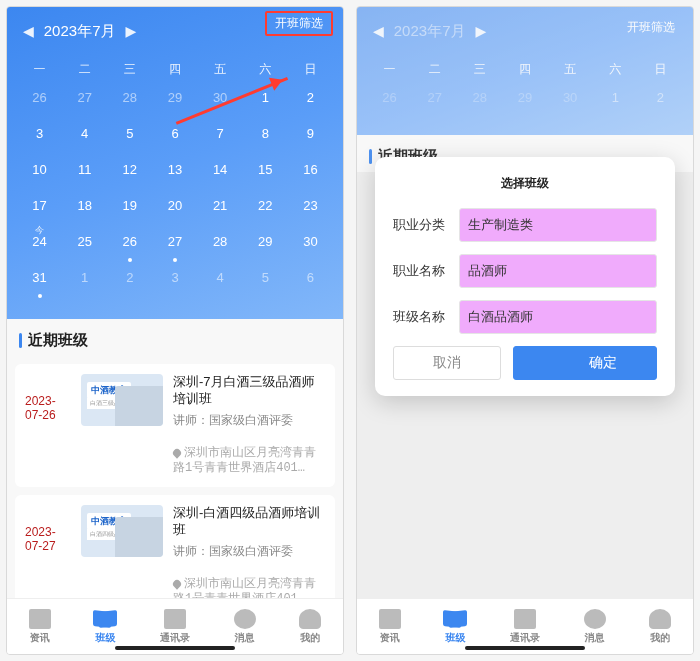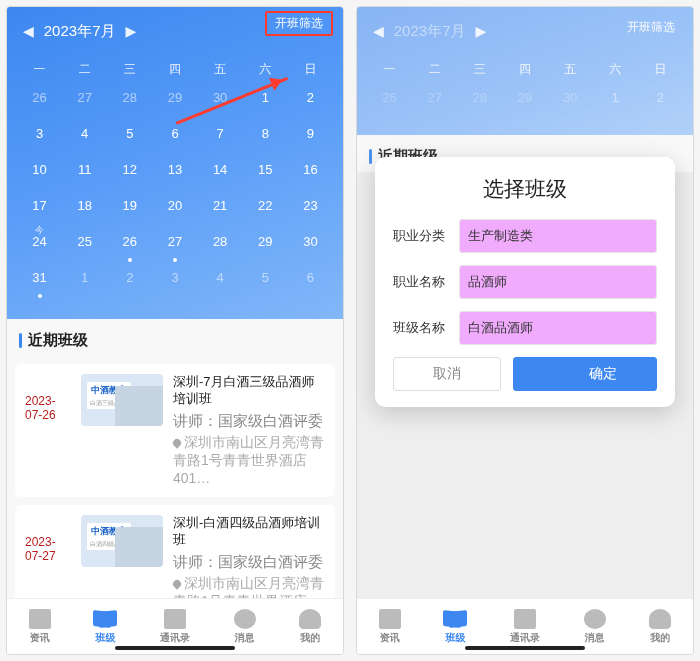--- a/index.html
+++ b/index.html
@@ -106,22 +106,22 @@
 }
 .card .date { width:56px; font-size:12px; color:#b91c1c; padding-top:20px;}
 .thumb {
   width:82px; height:52px; border-radius:4px; background:#dbe7f4; position:relative; overflow:hidden; flex-shrink:0;
 }
 .thumb .brand { position:absolute; top:8px; left:6px; background:#fff; color:#1b63c9;font-size:9px;font-weight:600;padding:2px 4px;border-radius:2px;}
 .thumb .sub { position:absolute; top:24px; left:6px; background:#fff; color:#999;font-size:6px;padding:1px 3px;}
 .thumb .pic { position:absolute; right:-6px; bottom:-4px; width:54px; height:44px; background:#c7d4e2; border-radius:3px;}
 .meta { flex:1; padding-left:10px; font-size:12px; }
 .meta .t { font-size:13px; color:#222; font-weight:500; line-height:1.3;}
-.meta .lec { color:#888; margin-top:4px; font-size:15px;}
-.meta .addr { color:#aaa; margin-top:2px; font-size:14px; line-height:1.3;}
+.meta .lec { color:#888; margin-top:4px; font-size:12px;}
+.meta .addr { color:#aaa; margin-top:17px; font-size:12px; line-height:1.3;font-family:Liberation Mono, monospace;}
 .pin { width:8px;height:8px;display:inline-block;background:#aaa;border-radius:50% 50% 50% 0;transform:rotate(-45deg);margin-right:3px;vertical-align:middle;}
 
 .tabbar {
   height: 56px;
   background:#fff;
   border-top:1px solid #eee;
   display:flex; justify-content:space-around; align-items:center;
 }
 .tab { text-align:center; font-size:10px; color:#888;font-weight:bold; }
 .tab.active { color:#3c87f0; }
@@ -137,21 +137,21 @@
 .hbar { position:absolute; left:50%; bottom:4px; transform:translateX(-50%); width:120px;height:4px;background:#222;border-radius:3px;}
 .phone.right .calendar { opacity:0.6;}
 .modal {
   position:absolute;
   top: 150px; left:18px; right:18px;
   background:#fff; border-radius:10px;
   padding:18px 18px 16px;
   box-shadow:0 6px 24px rgba(0,0,0,.18);
   z-index:20;
 }
-.modal h3 { text-align:center; font-size:21px; font-weight:400; color:#222; margin-bottom:16px;}
+.modal h3 { text-align:center; font-size:12px; font-weight:700; color:#222; margin-bottom:16px;}
 .frow { display:flex; align-items:center; margin-bottom:12px; font-size:13px;}
 .frow label { width:66px; color:#333; }
 .frow .val { flex:1; border:1px solid #e5e5e5; border-radius:3px; padding:7px 8px; color:#333; background:#f0abfc;}
 .btns { display:flex; gap:12px; margin-top:8px;}
 .btns button { flex:1; height:34px; border-radius:3px; font-size:14px; border:1px solid #ddd; background:#fff; color:#888; cursor:pointer;}
 .btns button.primary { background:#3c87f0; border-color:#3c87f0; color:#fff;padding-left:36px;}
 .right .section-head { opacity:.9;}
 .right .grey-area { flex:1; background:#eee;}
 </style>
 </head>

